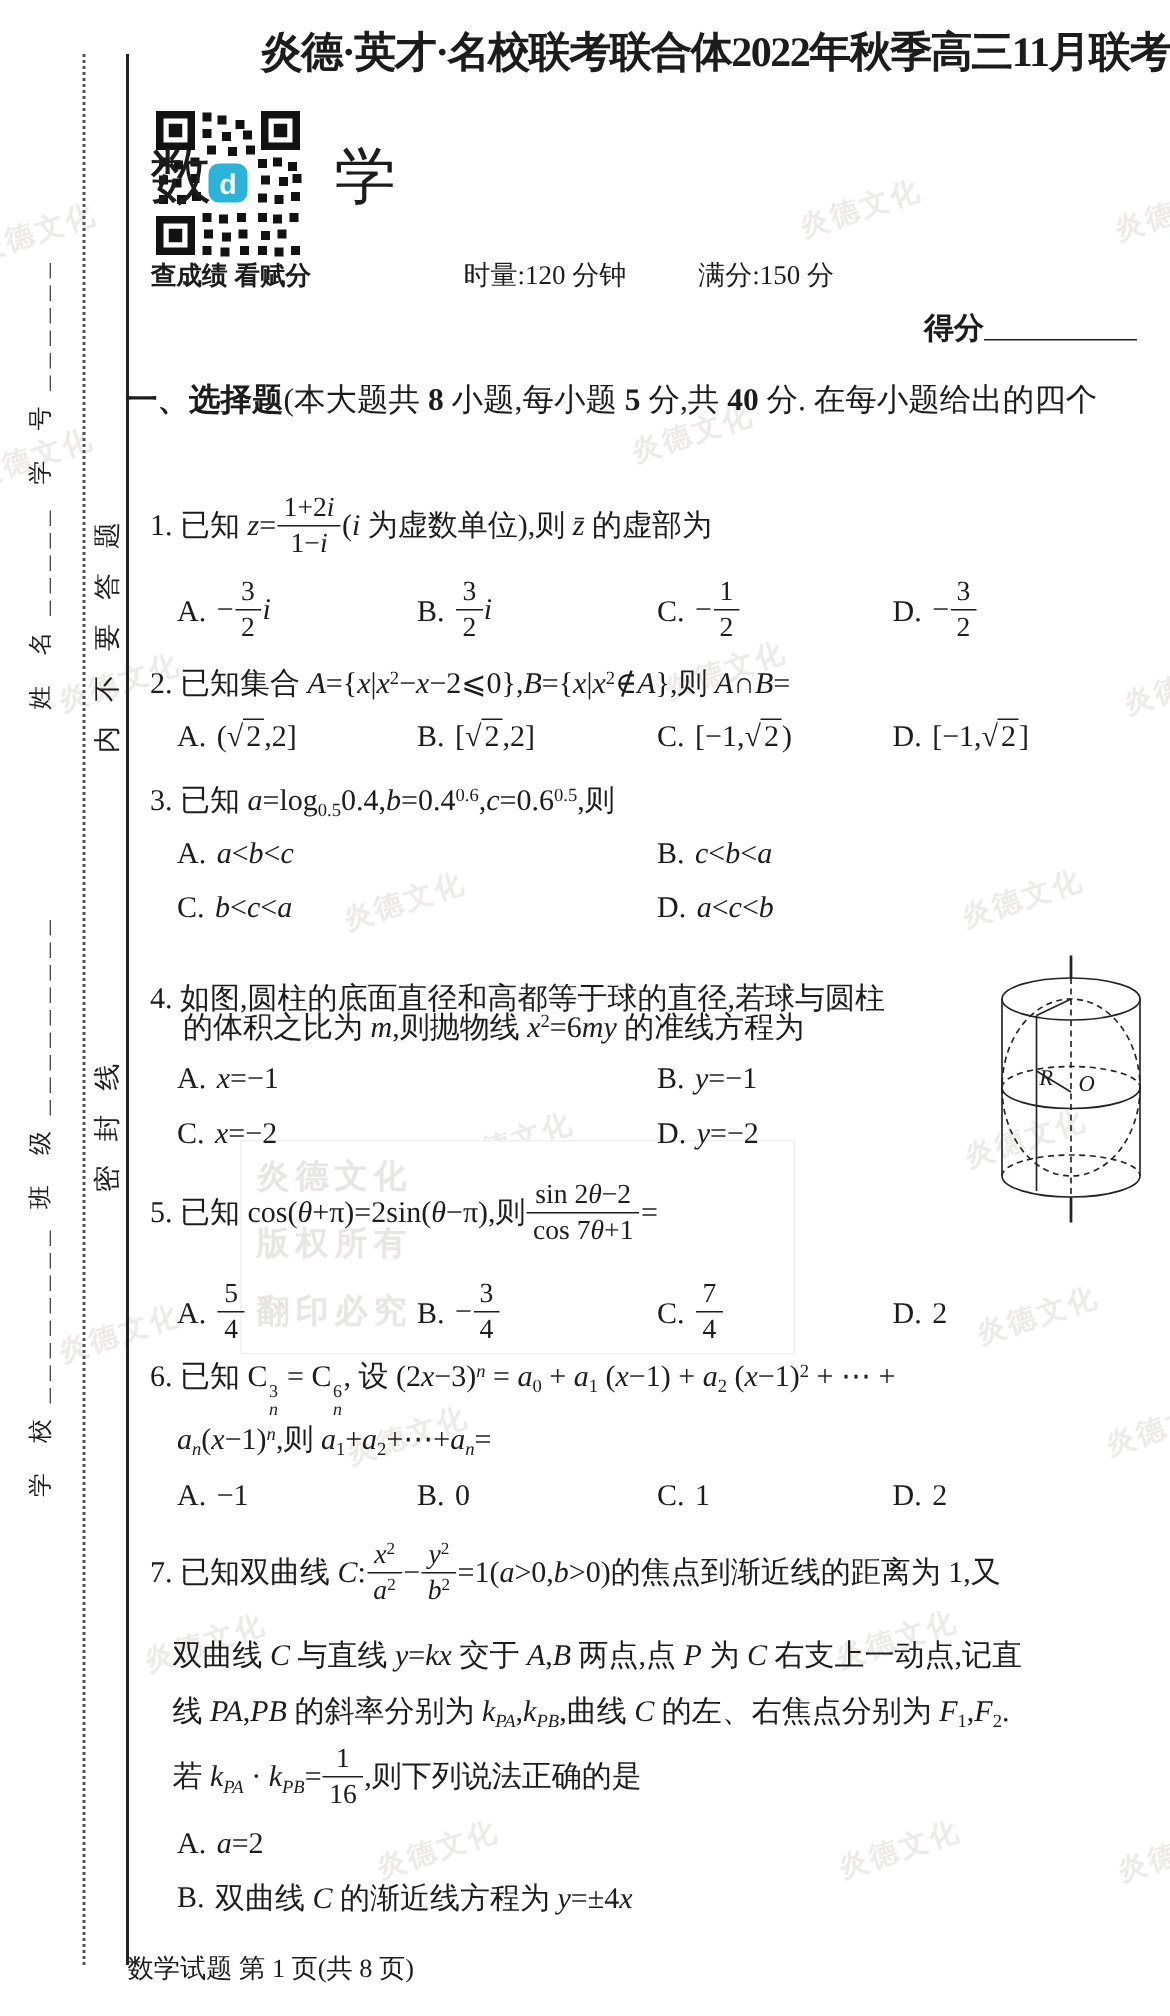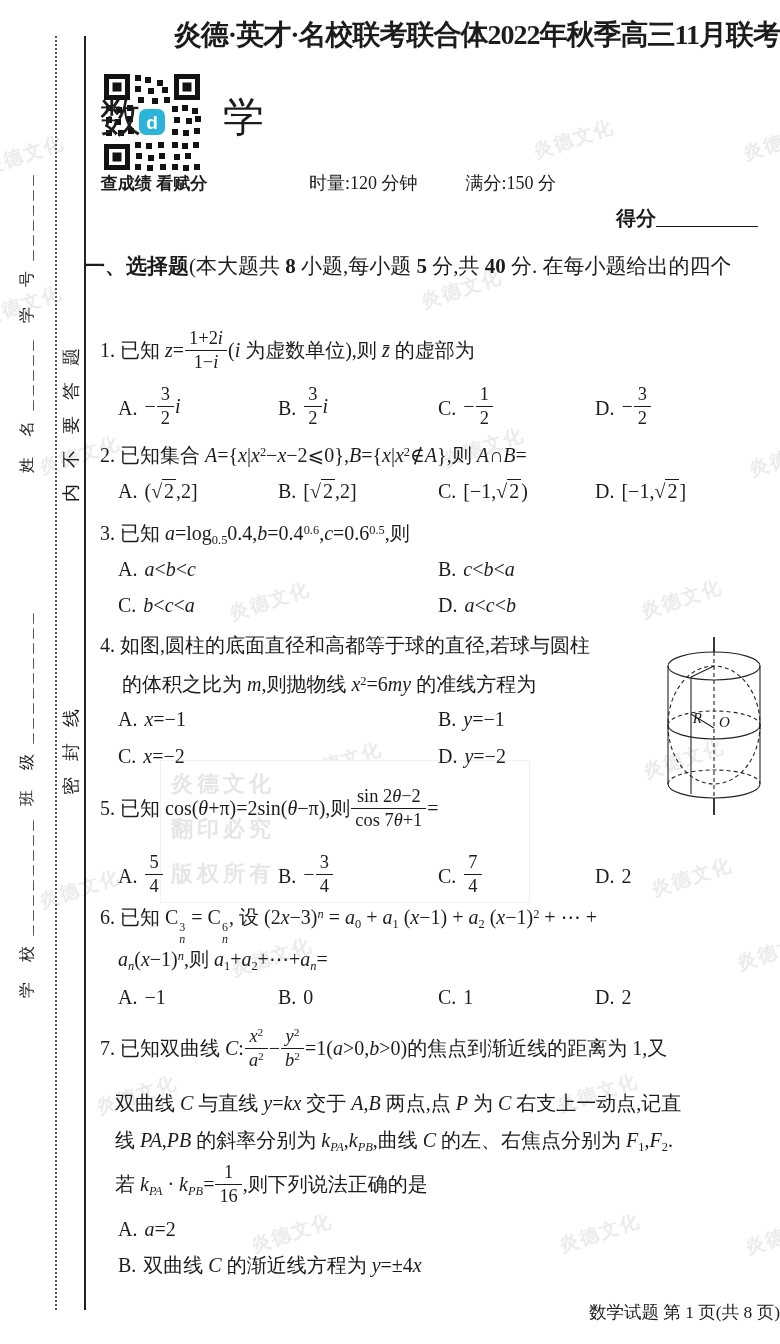--- a/index.html
+++ b/index.html
@@ -50,21 +50,21 @@
   .frac .num{display:block;border-bottom:1.3px solid #1c1c1c;padding:0 4px 1px}
   .frac .den{display:block;padding:1px 4px 0}
   sub,sup{font-size:0.62em}
   sub{vertical-align:-0.35em}
   sup{vertical-align:0.5em}
   .ss{display:inline-flex;flex-direction:column;font-size:0.6em;line-height:1.05;
       vertical-align:-0.55em;text-align:left;margin:0 1px}
   .ss .ssb{font-style:italic}
   .sqrt{white-space:nowrap}
   .sqrt .rad{border-top:1.2px solid #1c1c1c;padding:0 2px}
-  .footer{position:absolute;left:85px;right:0;top:1300px;text-align:right;font-size:17.5px}
+  .footer{position:absolute;left:85px;right:0;top:1300px;text-align:left;font-size:17.5px}
   .fig{position:absolute;left:644px;top:636px}
 </style>
 </head>
 <body>
 
 <span class="wm" style="left:-18px;top:142px">炎德文化</span>
 <span class="wm" style="left:532px;top:126px">炎德文化</span>
 <span class="wm" style="left:742px;top:128px">炎德文化</span>
 <span class="wm" style="left:-20px;top:292px">炎德文化</span>
 <span class="wm" style="left:420px;top:276px">炎德文化</span>
@@ -81,22 +81,22 @@
 <span class="wm" style="left:230px;top:944px">炎德文化</span>
 <span class="wm" style="left:736px;top:938px">炎德文化</span>
 <span class="wm" style="left:95px;top:1082px">炎德文化</span>
 <span class="wm" style="left:556px;top:1080px">炎德文化</span>
 <span class="wm" style="left:250px;top:1220px">炎德文化</span>
 <span class="wm" style="left:558px;top:1220px">炎德文化</span>
 <span class="wm" style="left:744px;top:1222px">炎德文化</span>
 
 <div class="wm-block">
   <div>炎德文化</div>
+  <div>版权所有</div>
   <div>翻印必究</div>
-  <div>版权所有</div>
 </div>
 
 <div class="v-dot"></div>
 <div class="v-sol"></div>
 <div class="rot" style="left:17px;top:998px;width:210px"><span>学 校</span><span class="blank">＿＿＿＿＿＿＿＿</span></div>
 <div class="rot" style="left:17px;top:806px;width:220px"><span>班 级</span><span class="blank">＿＿＿＿＿＿＿＿＿</span></div>
 <div class="rot" style="left:17px;top:473px;width:150px"><span>姓 名</span><span class="blank">＿＿＿＿＿</span></div>
 <div class="rot" style="left:17px;top:323px;width:165px"><span>学 号</span><span class="blank">＿＿＿＿＿＿</span></div>
 <div class="rot seal" style="left:59px;top:795px;width:100px">密封线</div>
 <div class="rot seal" style="left:59px;top:502px;width:170px">内不要答题</div>
@@ -239,21 +239,21 @@
   <span class="opt oA">
       <span class="lab">C.</span>
       <span><span class="mi">b</span><span>&lt;</span><span class="mi">c</span><span>&lt;</span><span class="mi">a</span></span>
     </span>
   <span class="opt">
       <span class="lab">D.</span>
       <span><span class="mi">a</span><span>&lt;</span><span class="mi">c</span><span>&lt;</span><span class="mi">b</span></span>
     </span>
 </div>
 
-<div class="stem" style="top:632px;width:550px"><span>4. 如图,圆柱的底面直径和高都等于球的直径,若球与圆柱</span></div>
+<div class="stem" style="top:652px;width:550px"><span>4. 如图,圆柱的底面直径和高都等于球的直径,若球与圆柱</span></div>
 <div class="stem" style="top:671px;width:550px;padding-left:22px"><span>的体积之比为 </span><span class="mi">m</span><span>,则抛物线 </span><span class="mi">x</span><sup>2</sup><span>=6</span><span class="mi">my</span><span> 的准线方程为</span></div>
 <div class="row" style="top:708px">
   <span class="opt oA">
       <span class="lab">A.</span>
       <span><span class="mi">x</span><span>=−1</span></span>
     </span>
   <span class="opt">
       <span class="lab">B.</span>
       <span><span class="mi">y</span><span>=−1</span></span>
     </span>

